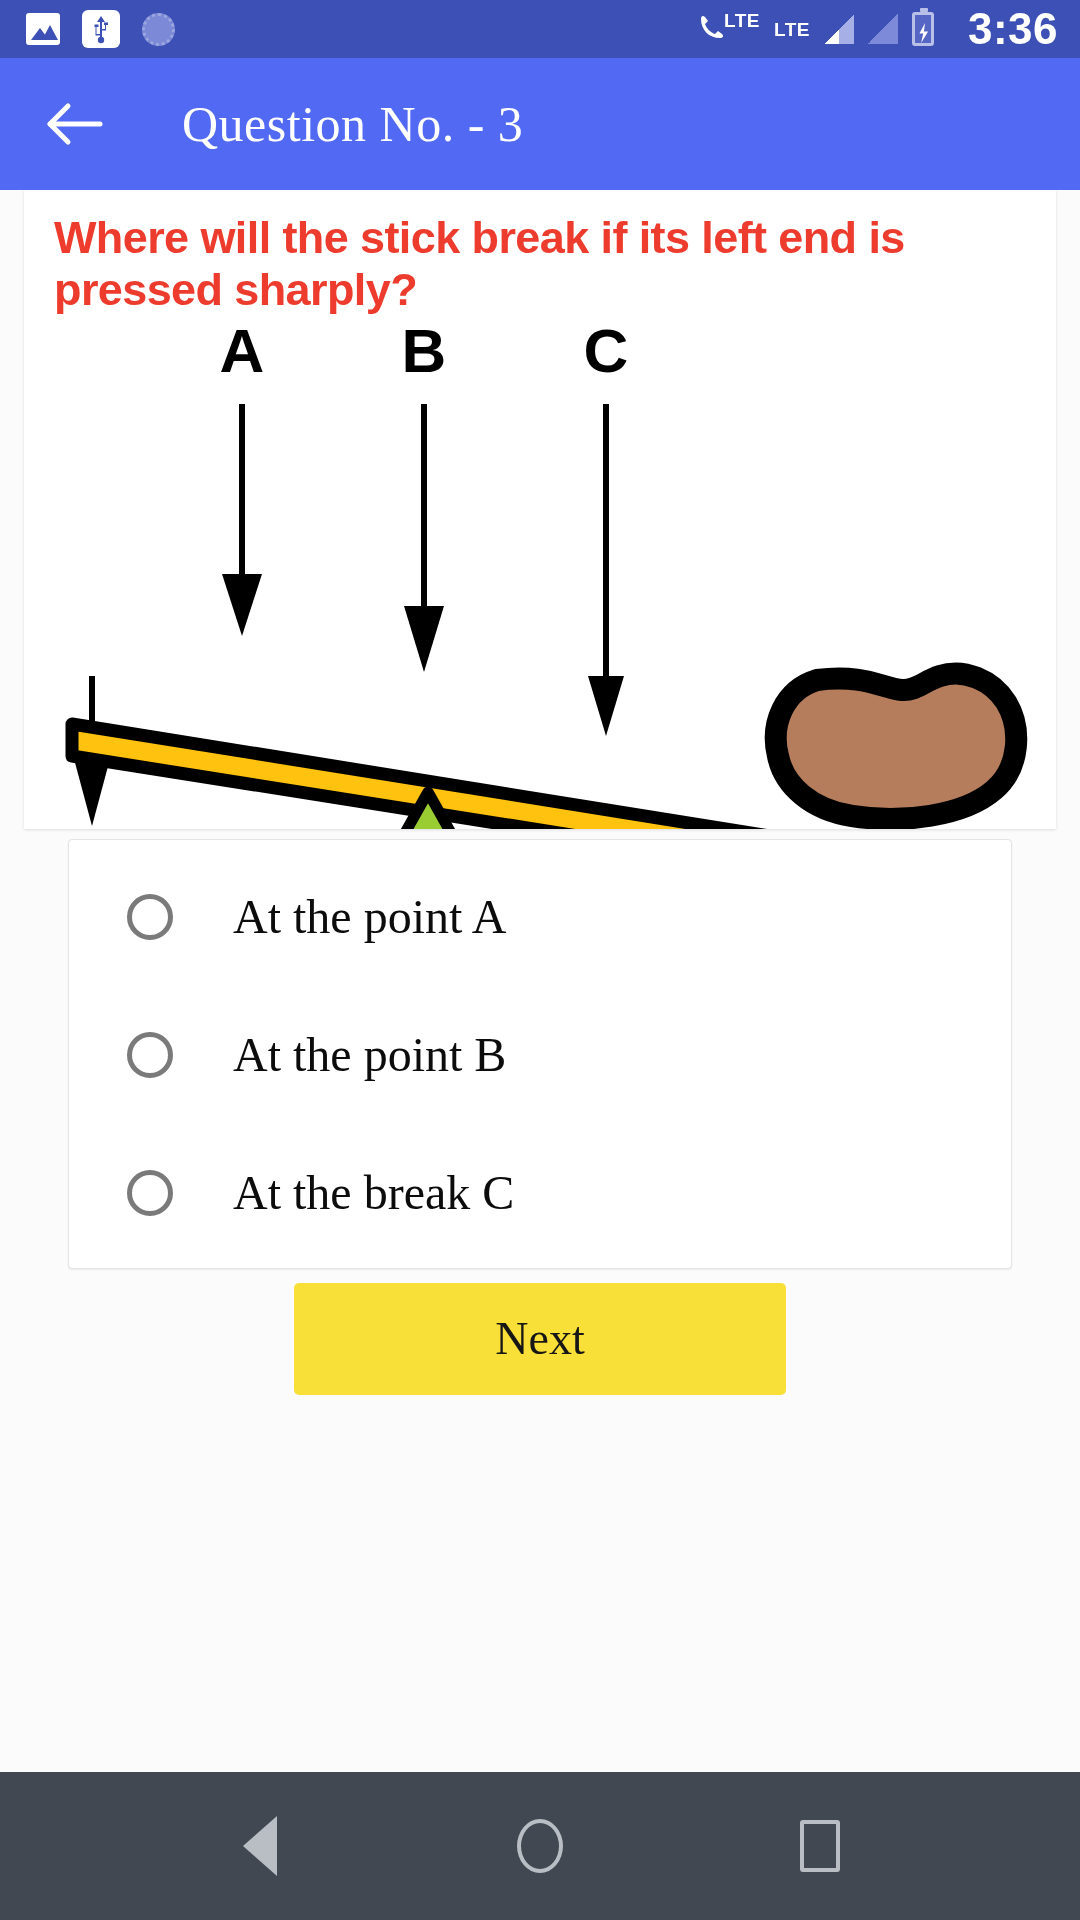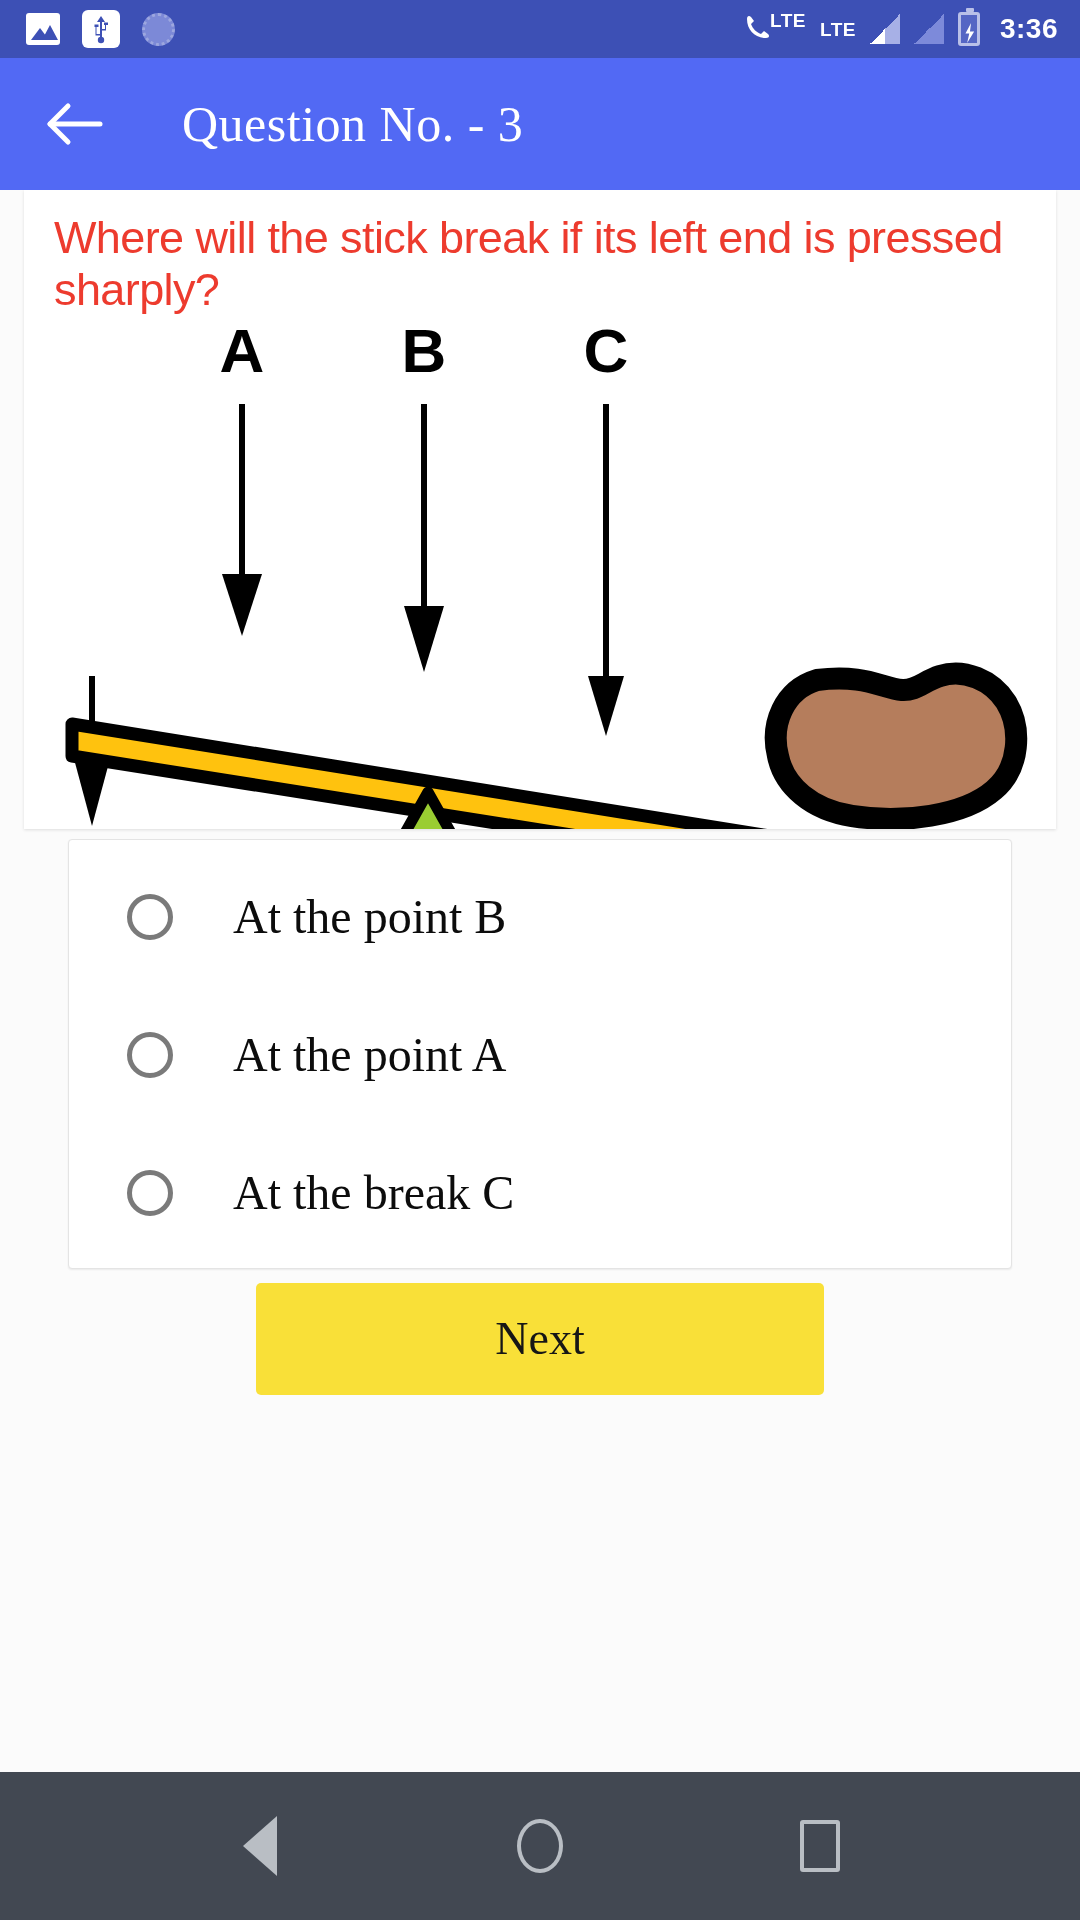--- a/index.html
+++ b/index.html
@@ -82,23 +82,23 @@
   .ico-batt::before {
     content: ""; position: absolute; top: -7px; left: 5px;
     width: 8px; height: 4px; background: #B9C0E8; border-radius: 1px;
   }
   .ico-batt .bolt {
     position: absolute; left: 2px; bottom: 0; width: 14px; height: 20px;
     background: #ffffff;
     clip-path: polygon(58% 0, 18% 52%, 45% 52%, 30% 100%, 80% 42%, 50% 42%);
   }
   .clock {
-    color: #ffffff; font-size: 28px; font-weight: bold;
+    color: #ffffff; font-size: 44px; font-weight: bold;
     font-family: "Liberation Sans", sans-serif; letter-spacing: .5px;
-    margin-left: 6px;
+    margin-left: 20px;
   }
 
   
   .appbar {
     height: 132px;
     background: #5269F4;
     display: flex; align-items: center;
     padding-left: 46px;
     flex: 0 0 132px;
   }
@@ -125,21 +125,21 @@
   .question-card {
     position: relative;
     background: #ffffff;
     margin: 0 24px 0 24px;
     box-shadow: 0 1px 3px rgba(0,0,0,.12);
     padding: 0;
   }
   .question-text {
     color: #ED3B2E;
     font-family: "Liberation Sans Narrow", "Liberation Sans", sans-serif;
-    font-weight: normal;
+    font-weight: bold;
     font-size: 45px;
     line-height: 1.15;
     padding: 22px 30px 8px 30px;
     letter-spacing: -0.6px;
   }
 
   
   .diagram {
     position: relative;
     width: 100%;
@@ -175,21 +175,21 @@
     font-size: 48px;
     color: #0c0c0c;
   }
 
   
   .next-wrap {
     display: flex; justify-content: center;
     margin-top: 14px;
   }
   .next-btn {
-    width: 568px; height: 112px;
+    width: 492px; height: 112px;
     background: #F9E038;
     border: none;
     border-radius: 5px;
     font-family: "Liberation Serif", serif;
     font-size: 46px;
     color: #161616;
     cursor: pointer;
     display: flex; align-items: center; justify-content: center;
   }
 
@@ -301,25 +301,25 @@
           <polygon points="48,400 908,538 908,568 48,432" fill="#FFC20E" stroke="#000" stroke-width="13" stroke-linejoin="round"></polygon>
 
           <polygon points="404,468 468,582 340,582" fill="#9ACD32" stroke="#000" stroke-width="11" stroke-linejoin="round"></polygon>
         </svg>
       </div>
     </div>
 
     <div class="options-card">
       <div class="option-row">
         <span class="radio"></span>
-        <span class="option-label">At the point B</span>
+        <span class="option-label">At the point A</span>
       </div>
       <div class="option-row">
         <span class="radio"></span>
-        <span class="option-label">At the point A</span>
+        <span class="option-label">At the point B</span>
       </div>
       <div class="option-row">
         <span class="radio"></span>
         <span class="option-label">At the break C</span>
       </div>
     </div>
 
     <div class="next-wrap">
       <button class="next-btn">Next</button>
     </div>

